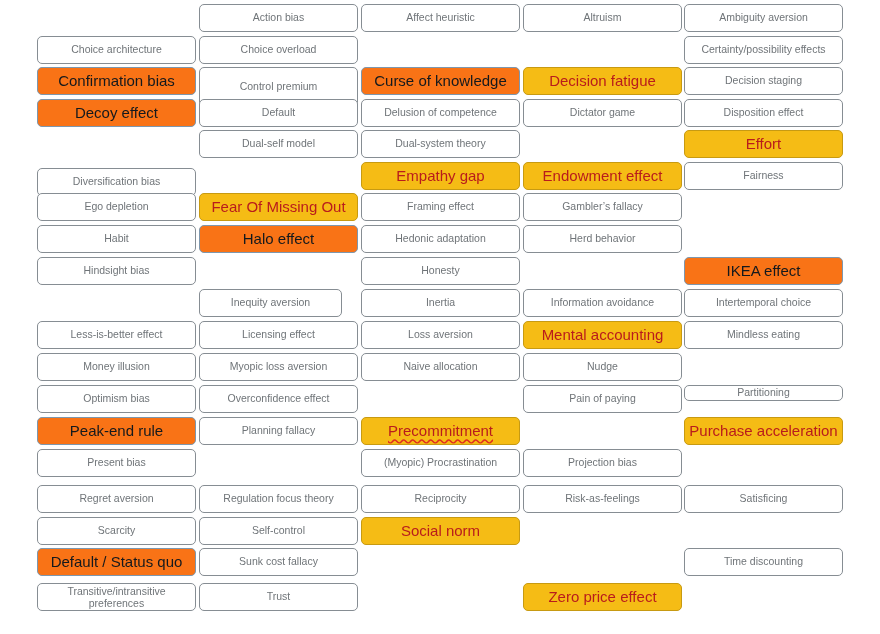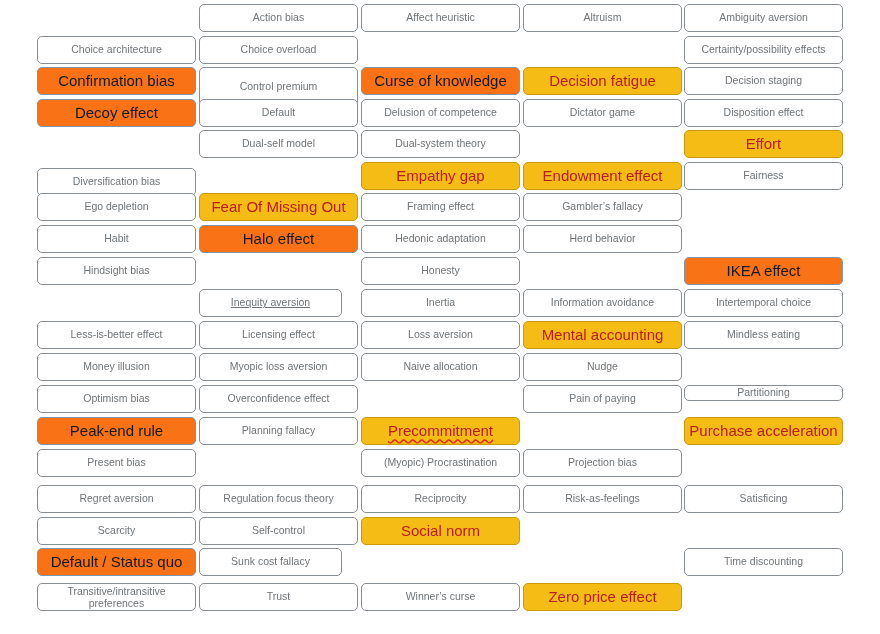--- a/index.html
+++ b/index.html
@@ -167,21 +167,21 @@
     </div>
     <div class="cell plain" style="left: 37px; top: 257px; width: 159px; height: 28px;">
       <span class="lbl">Hindsight bias</span>
     </div>
     <div class="cell plain" style="left: 361px; top: 257px; width: 159px; height: 28px;">
       <span class="lbl">Honesty</span>
     </div>
     <div class="cell blue" style="left: 684px; top: 257px; width: 159px; height: 28px;">
       <span class="lbl">IKEA effect</span>
     </div>
-    <div class="cell plain" style="left: 199px; top: 289px; width: 143px; height: 28px; text-decoration: underline;">
+    <div class="cell plain" style="left: 199px; top: 289px; width: 143px; height: 28px;">
       <span class="lbl">Inequity aversion</span>
     </div>
     <div class="cell plain" style="left: 361px; top: 289px; width: 159px; height: 28px;">
       <span class="lbl">Inertia</span>
     </div>
     <div class="cell plain" style="left: 523px; top: 289px; width: 159px; height: 28px;">
       <span class="lbl">Information avoidance</span>
     </div>
     <div class="cell plain" style="left: 684px; top: 289px; width: 159px; height: 28px;">
       <span class="lbl">Intertemporal choice</span>
@@ -266,31 +266,28 @@
     </div>
     <div class="cell plain" style="left: 199px; top: 517px; width: 159px; height: 28px;">
       <span class="lbl">Self-control</span>
     </div>
     <div class="cell orange" style="left: 361px; top: 517px; width: 159px; height: 28px;">
       <span class="lbl">Social norm</span>
     </div>
     <div class="cell blue" style="left: 37px; top: 548px; width: 159px; height: 28px;">
       <span class="lbl">Default / Status quo</span>
     </div>
-    <div class="cell plain" style="left: 199px; top: 548px; width: 143px; height: 28px;">
+    <div class="cell plain" style="left: 199px; top: 548px; width: 159px; height: 28px;">
       <span class="lbl">Sunk cost fallacy</span>
     </div>
     <div class="cell plain" style="left: 684px; top: 548px; width: 159px; height: 28px;">
       <span class="lbl">Time discounting</span>
     </div>
     <div class="cell plain two-line" style="left: 37px; top: 583px; width: 159px; height: 28px;">
       <span class="lbl">Transitive/intransitive preferences</span>
     </div>
     <div class="cell plain" style="left: 199px; top: 583px; width: 159px; height: 28px;">
       <span class="lbl">Trust</span>
-    </div>
-    <div class="cell plain" style="left: 361px; top: 583px; width: 159px; height: 28px;">
-      <span class="lbl">Winner’s curse</span>
     </div>
     <div class="cell orange" style="left: 523px; top: 583px; width: 159px; height: 28px;">
       <span class="lbl">Zero price effect</span>
     </div>
   </div>
 
 </body></html>

